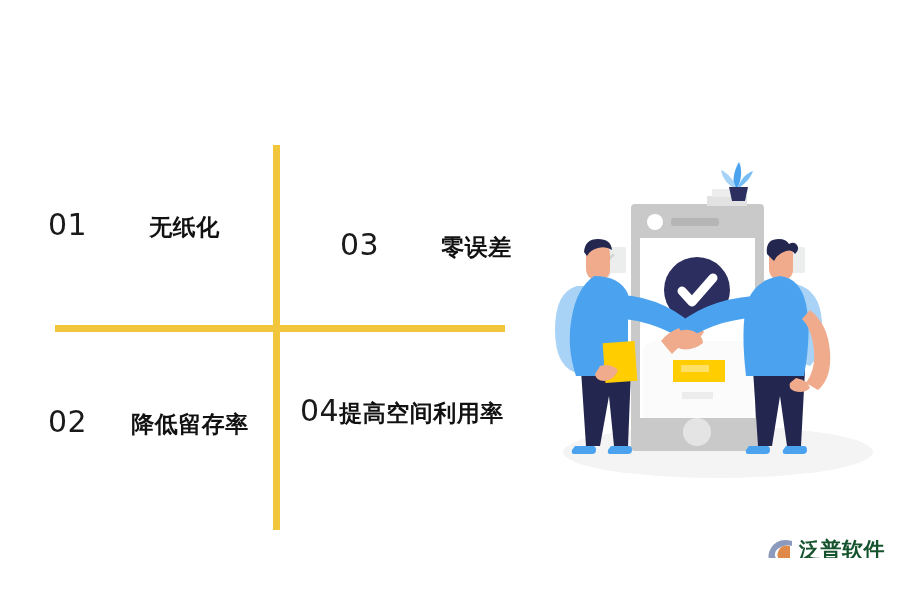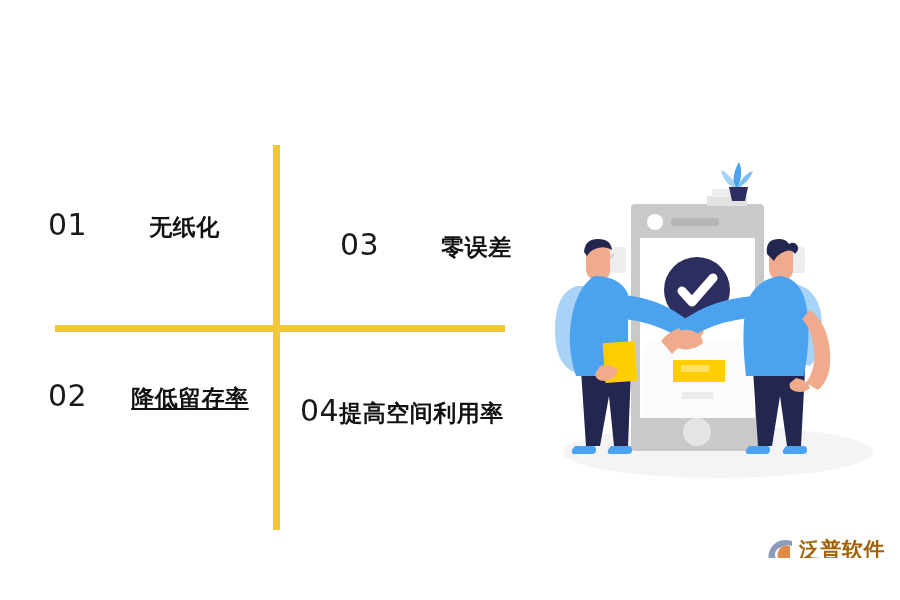--- a/index.html
+++ b/index.html
@@ -57,22 +57,22 @@
     color: #111111;
     letter-spacing: 0.5px;
   }
 
   #quad-01 { left: 48px;  top: 207px; }
   #quad-01 .label { margin-left: 62px; }
 
   #quad-03 { left: 340px; top: 207px; }
   #quad-03 .label { margin-left: 62px; margin-top: 25px; }
 
-  #quad-02 { left: 48px;  top: 378px; }
-  #quad-02 .label { margin-left: 44px; text-decoration: underline; }
+  #quad-02 { left: 48px;  top: 404px; }
+  #quad-02 .label { margin-left: 44px; }
 
   #quad-04 { left: 300px; top: 393px; }
   #quad-04 .label { margin-left: 0; }
 
   
   #illustration {
     position: absolute;
     left: 548px;
     top: 160px;
     width: 340px;
@@ -95,21 +95,21 @@
   }
   #watermark .wm-mark {
     width: 30px;
     height: 30px;
     flex: 0 0 30px;
   }
   #watermark .wm-name {
     font-family: "DejaVu Sans", sans-serif;
     font-size: 21px;
     font-weight: 700;
-    color: #a16207;
+    color: #14532d;
     letter-spacing: 0.5px;
     margin-left: 3px;
   }
   #watermark .wm-url {
     font-family: "DejaVu Serif", serif;
     font-size: 13px;
     font-weight: 700;
     color: #c98a86;
     letter-spacing: 0.4px;
     margin-top: 2px;

